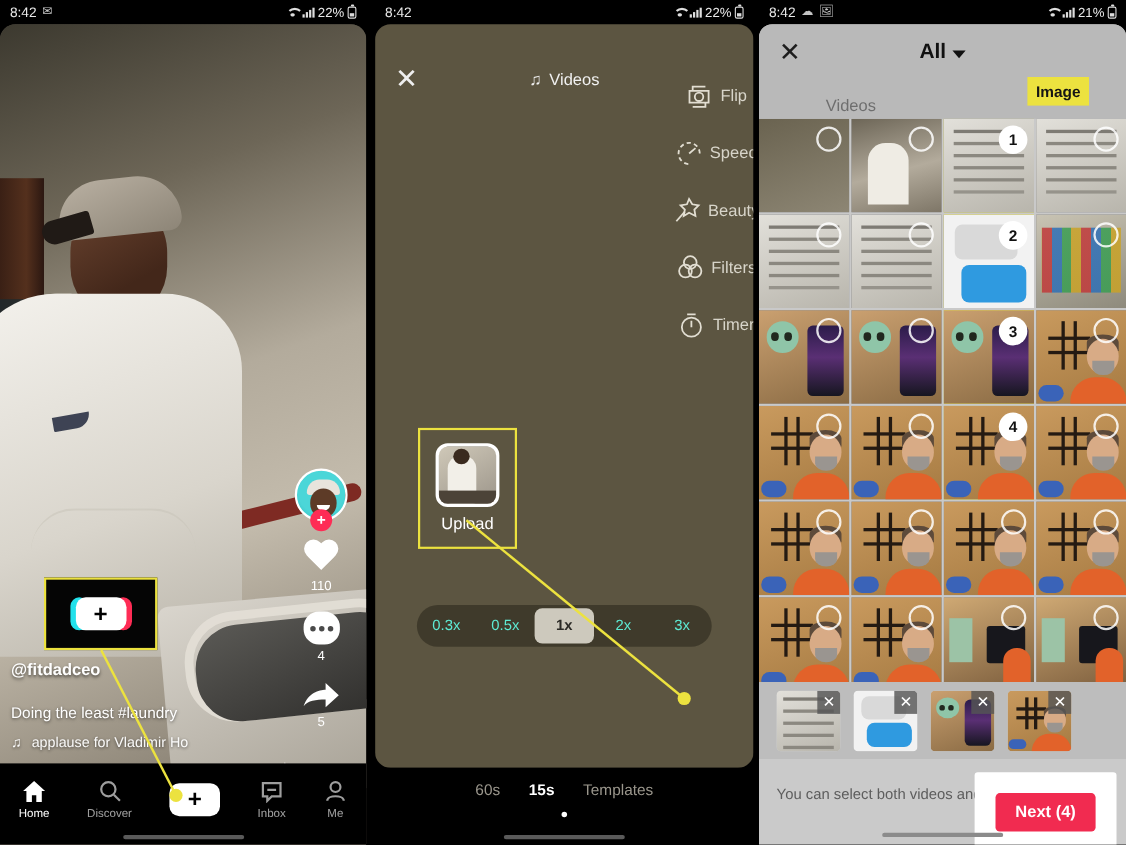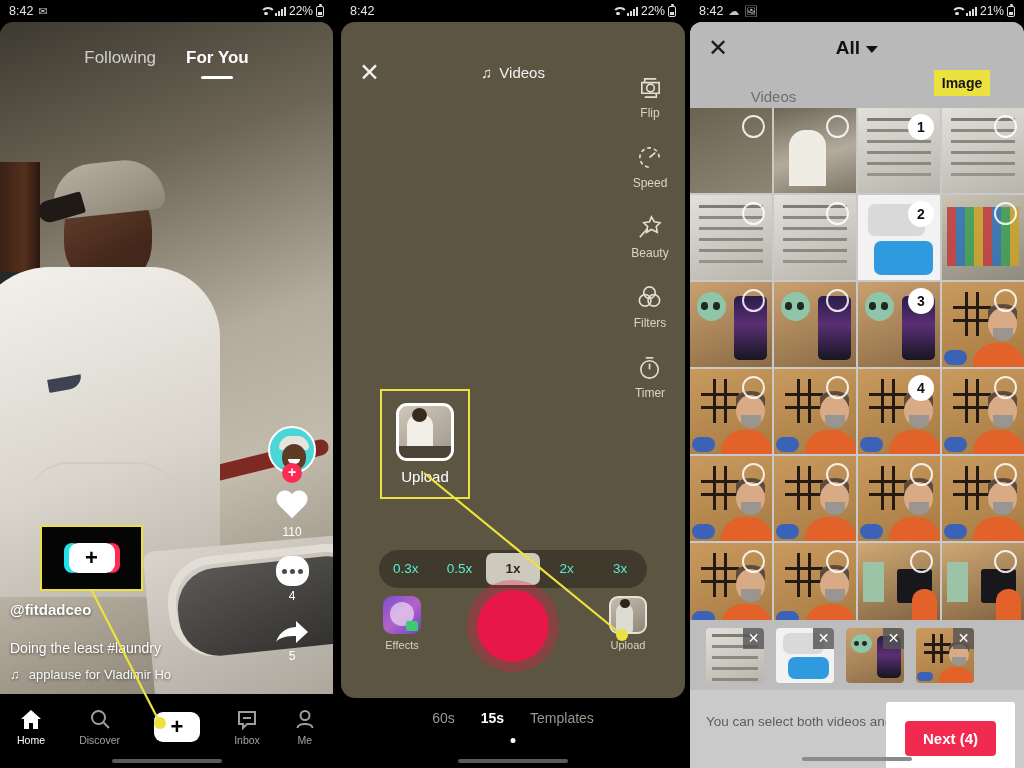--- a/index.html
+++ b/index.html
@@ -167,21 +167,21 @@
     border-radius:14px 14px 14px 14px;overflow:hidden;
     background:#5c5541;
   }
   .cam-top{position:absolute;top:38px;left:0;right:0;display:flex;align-items:center;padding:0 18px;}
   .cam-x{font-size:25px;color:#efefef;font-weight:300;line-height:1;}
   .cam-sounds{
     position:absolute;left:50%;transform:translateX(-50%);color:#f1f1f1;font-size:15px;
     display:flex;align-items:center;gap:7px;
   }
   .cam-rail{position:absolute;right:8px;top:50px;width:54px;display:flex;flex-direction:column;align-items:center;gap:22px;}
-  .cr{display:flex;flex-direction:column;align-items:center;gap:4px;color:#d8d5ca;font-size:12px;}
+  .cr{display:flex;align-items:center;gap:4px;color:#d8d5ca;font-size:15px;}
   .cr .gl{width:30px;height:30px;display:flex;align-items:center;justify-content:center;}
   .cr svg{stroke:#e2ded2;fill:none;stroke-width:1.7;}
 
   .upload-hl{
     position:absolute;left:39px;top:367px;width:90px;height:110px;border:2px solid #ece23f;z-index:30;
     display:flex;flex-direction:column;align-items:center;justify-content:center;gap:7px;
   }
   .up-thumb{
     width:58px;height:58px;border-radius:11px;border:3px solid #fff;overflow:hidden;position:relative;
     background:linear-gradient(150deg,#cfc8b8,#9c958a);
@@ -349,24 +349,20 @@
         <div class="cap"></div>
         <div class="cap-brim"></div>
         <div class="hoodie"></div>
         <div class="swoosh"></div>
         <div class="pocket"></div>
         <div class="washer"></div>
         <div class="washer-rim"></div>
         <div class="washer-lid"></div>
       </div>
 
-      <div class="feed-tabs">
-        <span class="t">Following</span>
-        <span class="t active">For You</span>
-      </div>
 
       <div class="rail">
         <div class="avatar-wrap">
           <div class="avatar">
             <div class="av-cap"></div>
             <div class="av-face"></div>
             <div class="av-smile"></div>
           </div>
           <div class="plus-badge">+</div>
         </div>
@@ -540,34 +536,20 @@
       </div>
 
       <div class="speed-bar">
         <span class="sp">0.3x</span>
         <span class="sp">0.5x</span>
         <span class="sp active">1x</span>
         <span class="sp">2x</span>
         <span class="sp">3x</span>
       </div>
 
-      <div class="cam-bottom">
-        <div class="effects">
-          <span class="fx-icon"></span>
-          <span>Effects</span>
-        </div>
-        <div class="record"></div>
-        <div class="upload2">
-          <span class="up2-thumb">
-              <i></i>
-              <b></b>
-            </span>
-          <span>Upload</span>
-        </div>
-      </div>
     </div>
 
     <div class="cam-footer">
       <div class="modes">
         <span class="m">60s</span>
         <span class="m active">15s</span>
         <span class="m">Templates</span>
       </div>
       <div class="mode-dot"></div>
       <div class="home-bar"></div>

